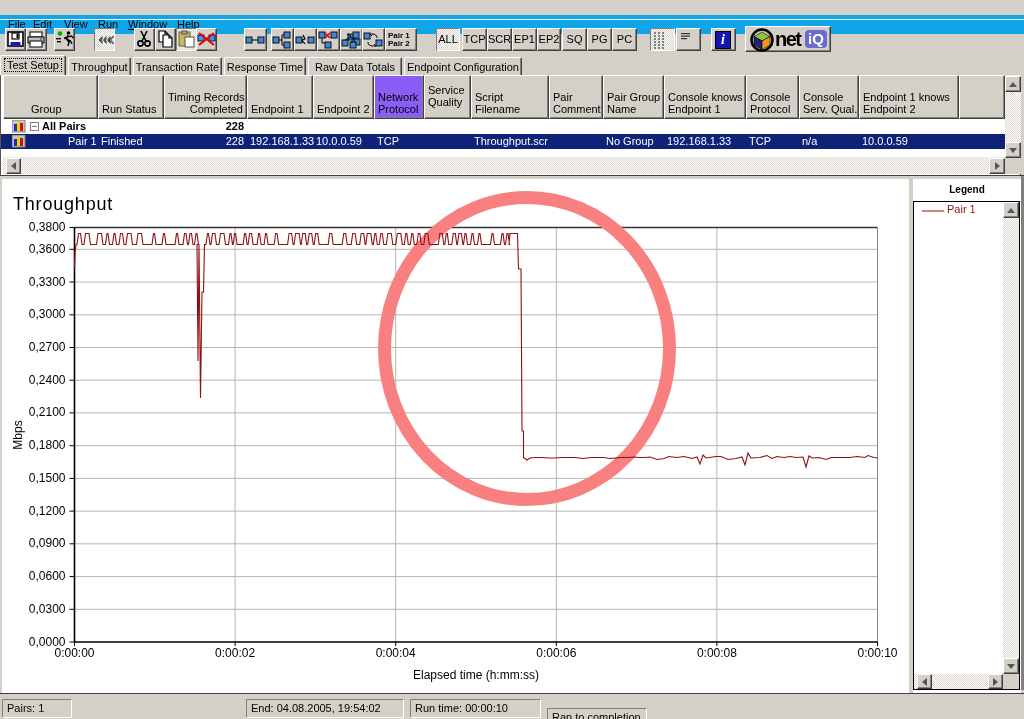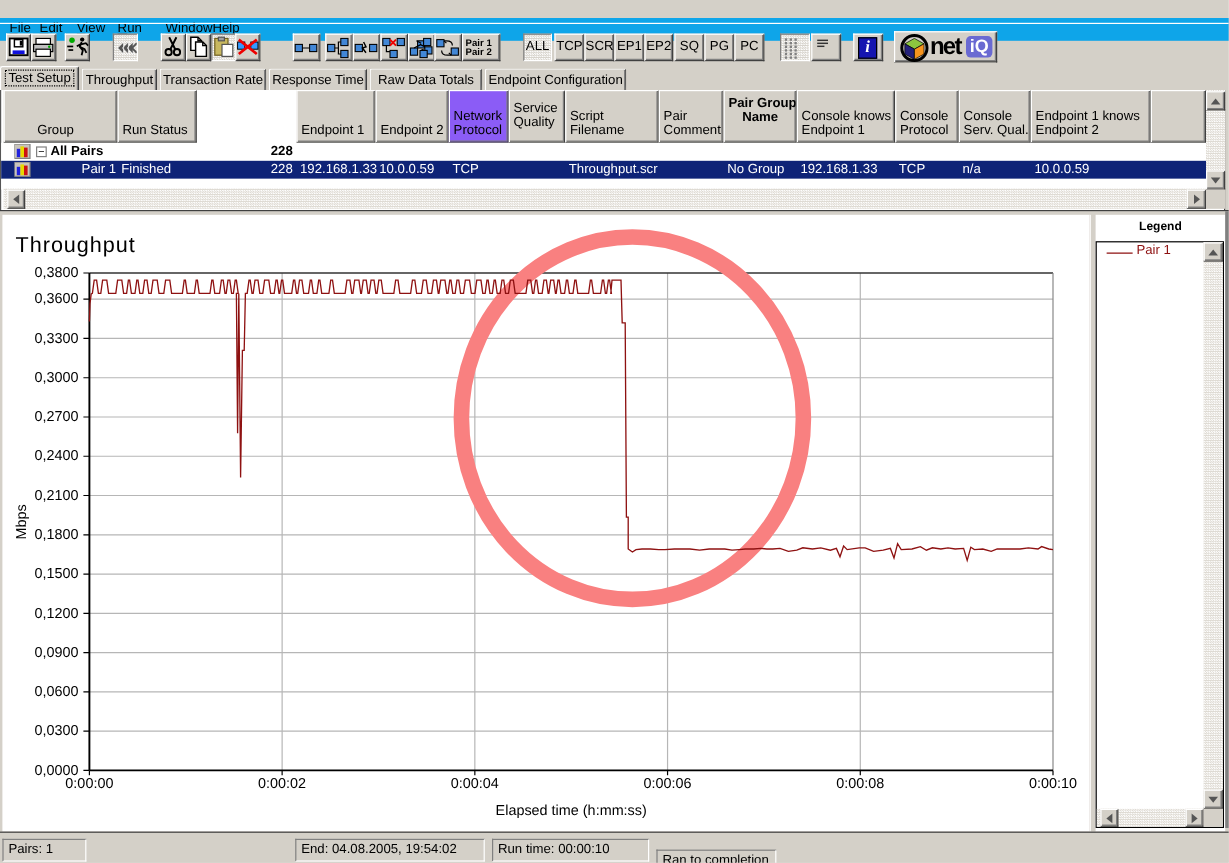--- a/index.html
+++ b/index.html
@@ -13,21 +13,21 @@
 
 .sb{position:absolute;background:#d4d0c8;border-top:1px solid #fff;border-left:1px solid #fff;border-right:1px solid #404040;border-bottom:1px solid #404040;box-shadow:inset -1px -1px 0 #808080;display:flex;align-items:center;justify-content:center;}
 .tri{width:0;height:0;}
 </style></head><body>
 
 <div class="ab" style="left:0;top:0;width:1024px;height:19px;background:#0ea5e9;margin-top:15px;">
  <span class="ab" style="left:8px;top:3px;"><u>F</u>ile</span>
  <span class="ab" style="left:33px;top:3px;"><u>E</u>dit</span>
  <span class="ab" style="left:64px;top:3px;"><u>V</u>iew</span>
  <span class="ab" style="left:98px;top:3px;"><u>R</u>un</span>
- <span class="ab" style="left:138px;top:3px;"><u>W</u>indow</span>
+ <span class="ab" style="left:128px;top:3px;"><u>W</u>indow</span>
  <span class="ab" style="left:177px;top:3px;"><u>H</u>elp</span>
 </div>
 
 <div class="ab" id="toolbar" style="left:0;top:19px;width:1024px;height:35px;border-top:1px solid #fff;">
 <div class="btn" style="left:5px;top:8px;width:21px;height:23px;"><svg width="18" height="17" style="margin:2px 0 0 1px">
         <rect x="1" y="1" width="15" height="14" fill="#fff" stroke="#000" stroke-width="1.6"></rect>
         <rect x="5" y="2" width="7" height="6" fill="#fff" stroke="#000" stroke-width="1.2"></rect>
         <rect x="9.5" y="3" width="2" height="4" fill="#000"></rect>
         <rect x="3.5" y="11" width="10" height="3" fill="#1111dd"></rect>
       </svg></div>
@@ -191,40 +191,43 @@
 <div class="ab" style="left:404px;top:3px;width:118px;height:18px;background:#d4d0c8;border-top:1px solid #fff;border-left:1px solid #fff;border-right:1px solid #404040;border-radius:2px 2px 0 0;box-shadow:inset -1px 0 0 #808080;text-align:center;padding-top:3px;">Endpoint Configuration</div>
 </div>
 
 <div class="ab" style="left:0;top:75px;width:1021px;height:100px;background:#fff;border-right:1px solid #404040;border-left:1px solid #555;">
 <div class="ab" style="left:2px;top:0;width:95px;height:44px;background:#d4d0c8;border-top:1px solid #fff;border-left:1px solid #fff;border-right:1px solid #404040;border-bottom:1px solid #404040;box-shadow:inset -1px -1px 0 #808080;display:flex;align-items:flex-end;">
       <div style="width:100%;padding:0 3px 3px 3px;text-align:left;line-height:12px;white-space:nowrap;overflow:hidden;margin-left:24px;">Group</div>
     </div>
 <div class="ab" style="left:97px;top:0;width:66px;height:44px;background:#d4d0c8;border-top:1px solid #fff;border-left:1px solid #fff;border-right:1px solid #404040;border-bottom:1px solid #404040;box-shadow:inset -1px -1px 0 #808080;display:flex;align-items:flex-end;">
       <div style="width:100%;padding:0 3px 3px 3px;text-align:left;line-height:12px;white-space:nowrap;overflow:hidden;">Run Status</div>
     </div>
+<div class="ab" style="left:163px;top:0;width:83px;height:44px;background:#d4d0c8;border-top:1px solid #fff;border-left:1px solid #fff;border-right:1px solid #404040;border-bottom:1px solid #404040;box-shadow:inset -1px -1px 0 #808080;display:flex;align-items:flex-end;">
+      <div style="width:100%;padding:0 3px 3px 3px;text-align:right;line-height:12px;white-space:nowrap;overflow:hidden;">Timing Records<br>Completed</div>
+    </div>
 <div class="ab" style="left:246px;top:0;width:66px;height:44px;background:#d4d0c8;border-top:1px solid #fff;border-left:1px solid #fff;border-right:1px solid #404040;border-bottom:1px solid #404040;box-shadow:inset -1px -1px 0 #808080;display:flex;align-items:flex-end;">
       <div style="width:100%;padding:0 3px 3px 3px;text-align:left;line-height:12px;white-space:nowrap;overflow:hidden;">Endpoint 1</div>
     </div>
 <div class="ab" style="left:312px;top:0;width:61px;height:44px;background:#d4d0c8;border-top:1px solid #fff;border-left:1px solid #fff;border-right:1px solid #404040;border-bottom:1px solid #404040;box-shadow:inset -1px -1px 0 #808080;display:flex;align-items:flex-end;">
       <div style="width:100%;padding:0 3px 3px 3px;text-align:left;line-height:12px;white-space:nowrap;overflow:hidden;">Endpoint 2</div>
     </div>
 <div class="ab" style="left:373px;top:0;width:50px;height:44px;background:#8b5cf6;border-top:1px solid #fff;border-left:1px solid #fff;border-right:1px solid #404040;border-bottom:1px solid #404040;box-shadow:inset -1px -1px 0 #808080;display:flex;align-items:flex-end;">
       <div style="width:100%;padding:0 3px 3px 3px;text-align:left;line-height:12px;white-space:nowrap;overflow:hidden;">Network<br>Protocol</div>
     </div>
 <div class="ab" style="left:423px;top:0;width:47px;height:44px;background:#d4d0c8;border-top:1px solid #fff;border-left:1px solid #fff;border-right:1px solid #404040;border-bottom:1px solid #404040;box-shadow:inset -1px -1px 0 #808080;display:flex;align-items:center;">
       <div style="width:100%;padding:0 3px 3px 3px;text-align:left;line-height:12px;white-space:nowrap;overflow:hidden;">Service<br>Quality</div>
     </div>
 <div class="ab" style="left:470px;top:0;width:78px;height:44px;background:#d4d0c8;border-top:1px solid #fff;border-left:1px solid #fff;border-right:1px solid #404040;border-bottom:1px solid #404040;box-shadow:inset -1px -1px 0 #808080;display:flex;align-items:flex-end;">
       <div style="width:100%;padding:0 3px 3px 3px;text-align:left;line-height:12px;white-space:nowrap;overflow:hidden;">Script<br>Filename</div>
     </div>
 <div class="ab" style="left:548px;top:0;width:54px;height:44px;background:#d4d0c8;border-top:1px solid #fff;border-left:1px solid #fff;border-right:1px solid #404040;border-bottom:1px solid #404040;box-shadow:inset -1px -1px 0 #808080;display:flex;align-items:flex-end;">
       <div style="width:100%;padding:0 3px 3px 3px;text-align:left;line-height:12px;white-space:nowrap;overflow:hidden;">Pair<br>Comment</div>
     </div>
 <div class="ab" style="left:602px;top:0;width:61px;height:44px;background:#d4d0c8;border-top:1px solid #fff;border-left:1px solid #fff;border-right:1px solid #404040;border-bottom:1px solid #404040;box-shadow:inset -1px -1px 0 #808080;display:flex;align-items:flex-end;">
-      <div style="width:100%;padding:0 3px 14px 3px;text-align:center;line-height:12px;white-space:nowrap;overflow:hidden;font-weight:bold;">Pair Group<br>Name</div>
+      <div style="width:100%;padding:0 3px 3px 3px;text-align:left;line-height:12px;white-space:nowrap;overflow:hidden;">Pair Group<br>Name</div>
     </div>
 <div class="ab" style="left:663px;top:0;width:82px;height:44px;background:#d4d0c8;border-top:1px solid #fff;border-left:1px solid #fff;border-right:1px solid #404040;border-bottom:1px solid #404040;box-shadow:inset -1px -1px 0 #808080;display:flex;align-items:flex-end;">
       <div style="width:100%;padding:0 3px 3px 3px;text-align:left;line-height:12px;white-space:nowrap;overflow:hidden;">Console knows<br>Endpoint 1</div>
     </div>
 <div class="ab" style="left:745px;top:0;width:53px;height:44px;background:#d4d0c8;border-top:1px solid #fff;border-left:1px solid #fff;border-right:1px solid #404040;border-bottom:1px solid #404040;box-shadow:inset -1px -1px 0 #808080;display:flex;align-items:flex-end;">
       <div style="width:100%;padding:0 3px 3px 3px;text-align:left;line-height:12px;white-space:nowrap;overflow:hidden;">Console<br>Protocol</div>
     </div>
 <div class="ab" style="left:798px;top:0;width:60px;height:44px;background:#d4d0c8;border-top:1px solid #fff;border-left:1px solid #fff;border-right:1px solid #404040;border-bottom:1px solid #404040;box-shadow:inset -1px -1px 0 #808080;display:flex;align-items:flex-end;">
       <div style="width:100%;padding:0 3px 3px 3px;text-align:left;line-height:12px;white-space:nowrap;overflow:hidden;">Console<br>Serv. Qual.</div>
     </div>

